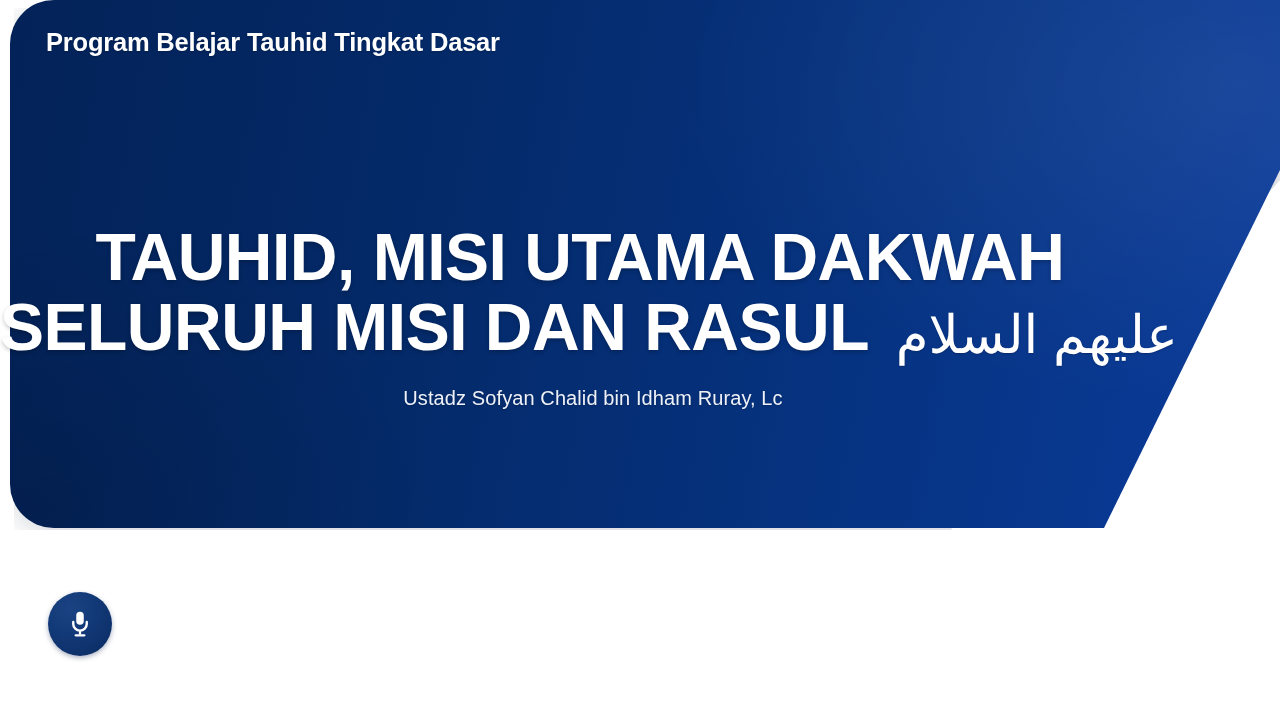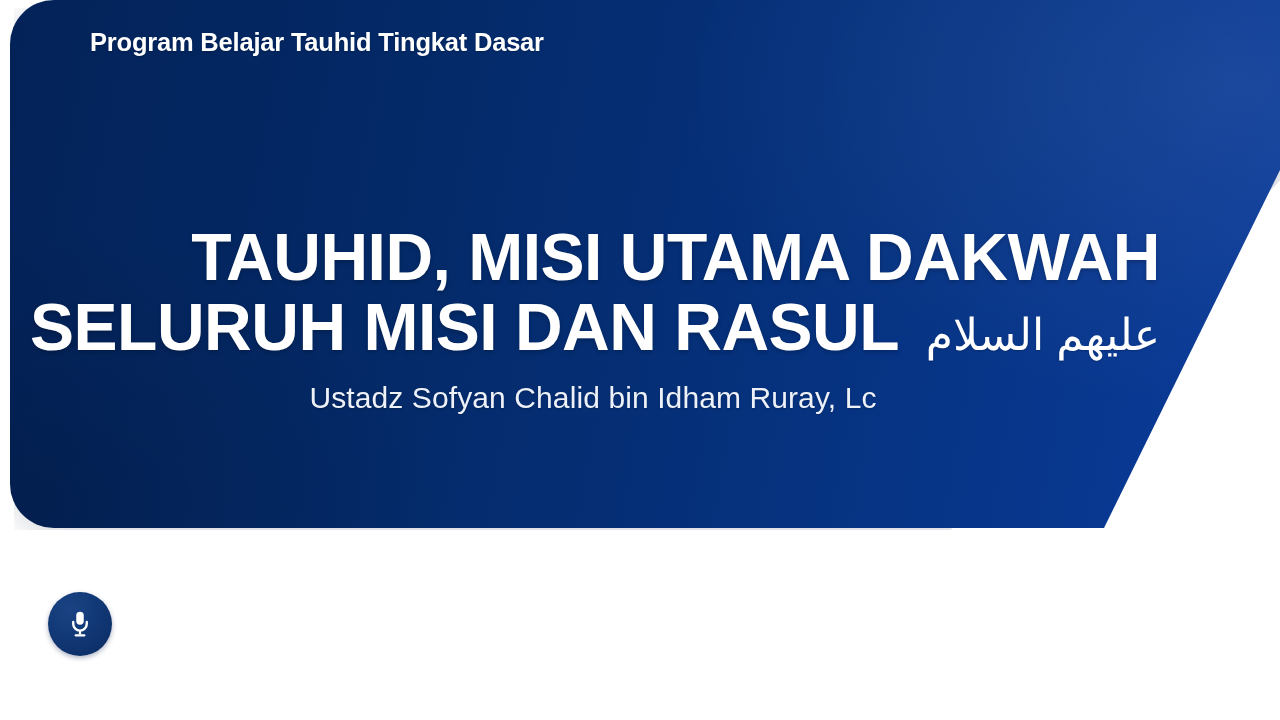--- a/index.html
+++ b/index.html
@@ -68,70 +68,69 @@
     z-index: 3;
   }
   .header-line {
     color: #ffffff;
     font-weight: bold;
     font-size: 25.5px;
     line-height: 33px;
     letter-spacing: -0.2px;
     white-space: nowrap;
     text-shadow: 0 1px 2px rgba(0,0,0,.22);
-    margin-left: 44px;
   }
 
   
   .title-wrap {
     position: absolute;
     left: 0;
     top: 222px;
     width: 1160px;
     z-index: 3;
-    text-align: right;
+    text-align: center;
   }
   .title-line {
     color: #ffffff;
     font-weight: bold;
     font-size: 66px;
     line-height: 70px;
     letter-spacing: -0.5px;
     white-space: nowrap;
     text-shadow: 0 2px 4px rgba(0,0,0,.22);
   }
   .title-line.with-mark {
     display: block;
     position: relative;
   }
   .calligraphy {
     display: inline-block;
     position: relative;
     top: 2px;
     margin-left: 10px;
     color: #ffffff;
-    font-size: 44px;
+    font-size: 53px;
     line-height: 44px;
     font-weight: normal;
     vertical-align: middle;
     direction: rtl;
     white-space: nowrap;
     text-shadow: 0 1px 2px rgba(0,0,0,.2);
   }
 
   
   .speaker {
     position: absolute;
     left: 0;
     top: 380px;
     width: 1186px;
     z-index: 3;
     text-align: center;
     color: #eef1f8;
-    font-size: 30px;
+    font-size: 20px;
     line-height: 36px;
     font-weight: normal;
     letter-spacing: .1px;
     white-space: nowrap;
     text-shadow: 0 1px 2px rgba(0,0,0,.18);
   }
 
   
   .mic-badge {
     position: absolute;

